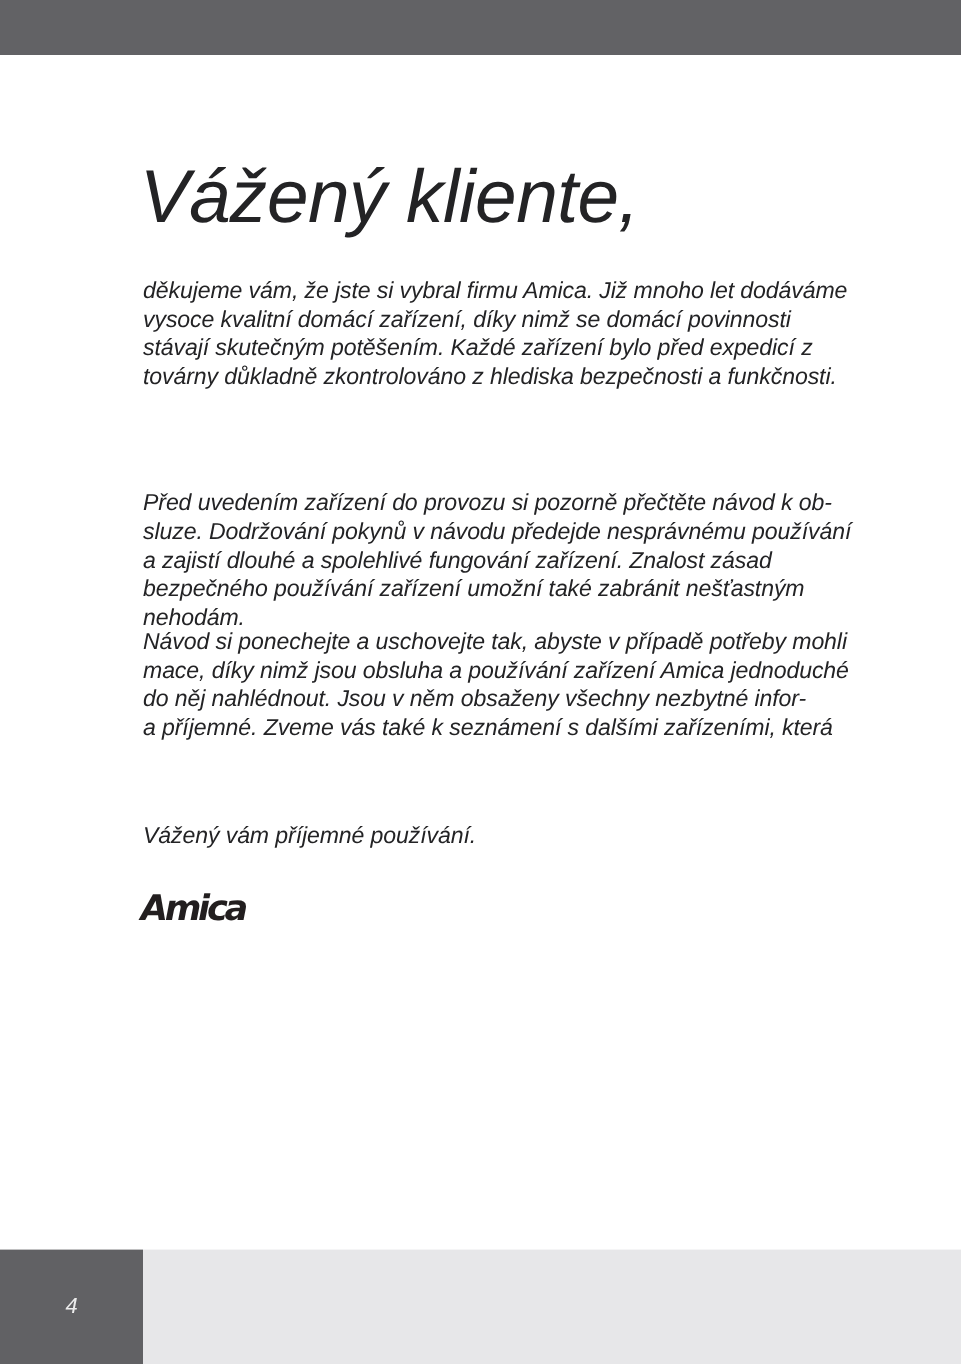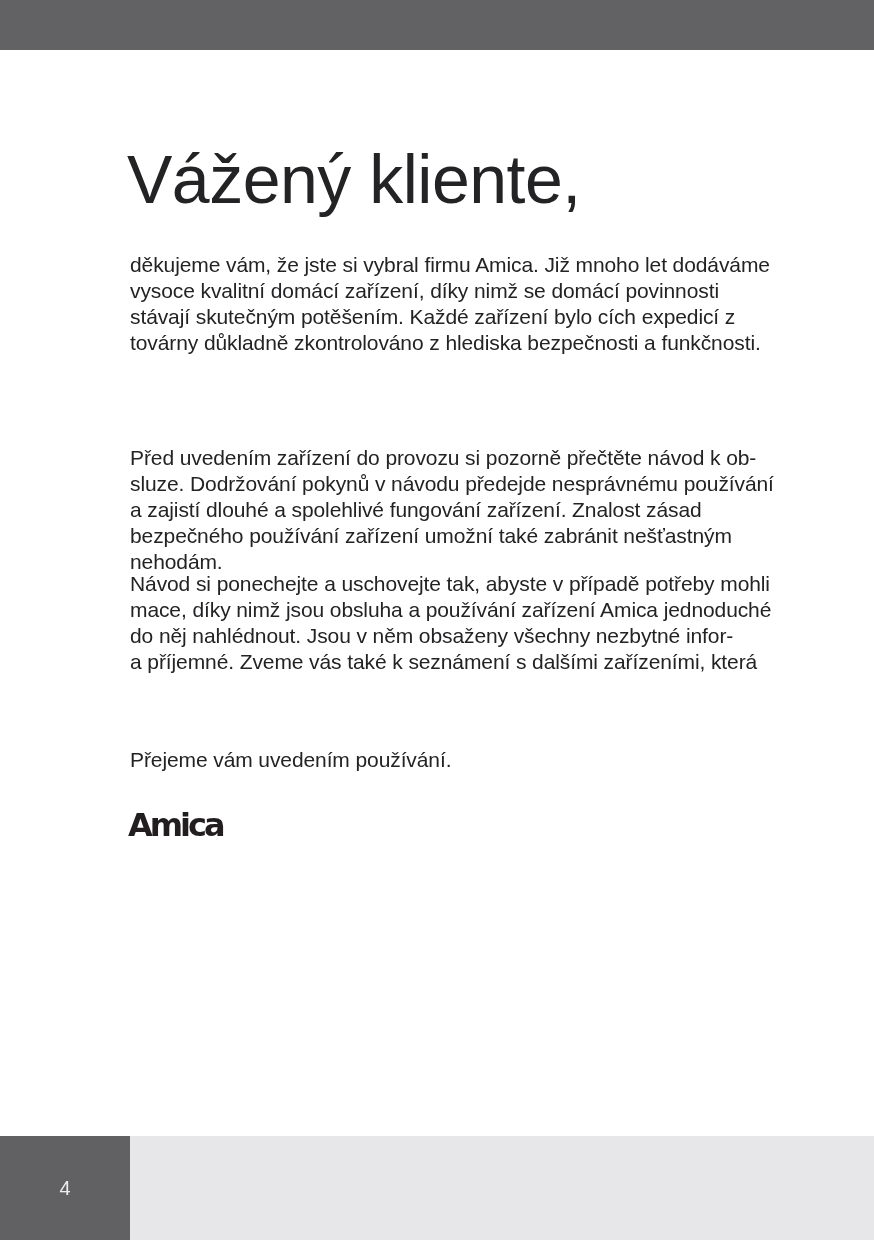--- a/index.html
+++ b/index.html
@@ -5,21 +5,21 @@
 <style>
   :root{
     --top-bar:#626265;
     --footer-box:#616164;
     --footer-bar:#e7e7e9;
     --text:#232325;
     --logo:#221e1f;
     --page-number-color:#ececec;
     --background:#ffffff;
   }
-  *{margin:0;padding:0;box-sizing:border-box;}
+  *{margin:0;padding:0;box-sizing:border-box;font-style:italic;}
   html,body{background:#ffffff;}
   body{
     font-family:"Liberation Sans","DejaVu Sans",sans-serif;
     color:var(--text);
   }
   .page{
     position:relative;
     width:874px;
     height:1240px;
     background:var(--background);
@@ -103,40 +103,40 @@
 
 <div class="page">
 
   <div class="top-bar"></div>
 
   <h1 class="heading">Vážený kliente,</h1>
 
   <div class="para para-1">
     <div class="text-line">děkujeme vám, že jste si vybral firmu Amica. Již mnoho let dodáváme</div>
     <div class="text-line">vysoce kvalitní domácí zařízení, díky nimž se domácí povinnosti</div>
-    <div class="text-line">stávají skutečným potěšením. Každé zařízení bylo cích expedicí z</div>
+    <div class="text-line">stávají skutečným potěšením. Každé zařízení bylo před expedicí z</div>
     <div class="text-line">továrny důkladně zkontrolováno z hlediska bezpečnosti a funkčnosti.</div>
   </div>
 
   <div class="para para-2">
     <div class="text-line">Před uvedením zařízení do provozu si pozorně přečtěte návod k ob-</div>
     <div class="text-line">sluze. Dodržování pokynů v návodu předejde nesprávnému používání</div>
     <div class="text-line">a zajistí dlouhé a spolehlivé fungování zařízení. Znalost zásad</div>
     <div class="text-line">bezpečného používání zařízení umožní také zabránit nešťastným</div>
     <div class="text-line">nehodám.</div>
   </div>
 
   <div class="para para-3">
     <div class="text-line">Návod si ponechejte a uschovejte tak, abyste v případě potřeby mohli</div>
     <div class="text-line">mace, díky nimž jsou obsluha a používání zařízení Amica jednoduché</div>
     <div class="text-line">do něj nahlédnout. Jsou v něm obsaženy všechny nezbytné infor-</div>
     <div class="text-line">a příjemné. Zveme vás také k seznámení s dalšími zařízeními, která</div>
   </div>
 
-  <div class="closing-line">Přejeme vám uvedením používání.</div>
+  <div class="closing-line">Vážený vám příjemné používání.</div>
 
   <div class="amica-logo">Amica</div>
 
   <div class="page-number-box">
     <span class="page-number">4</span>
   </div>
   <div class="footer-bar"></div>
 
 </div>
 

